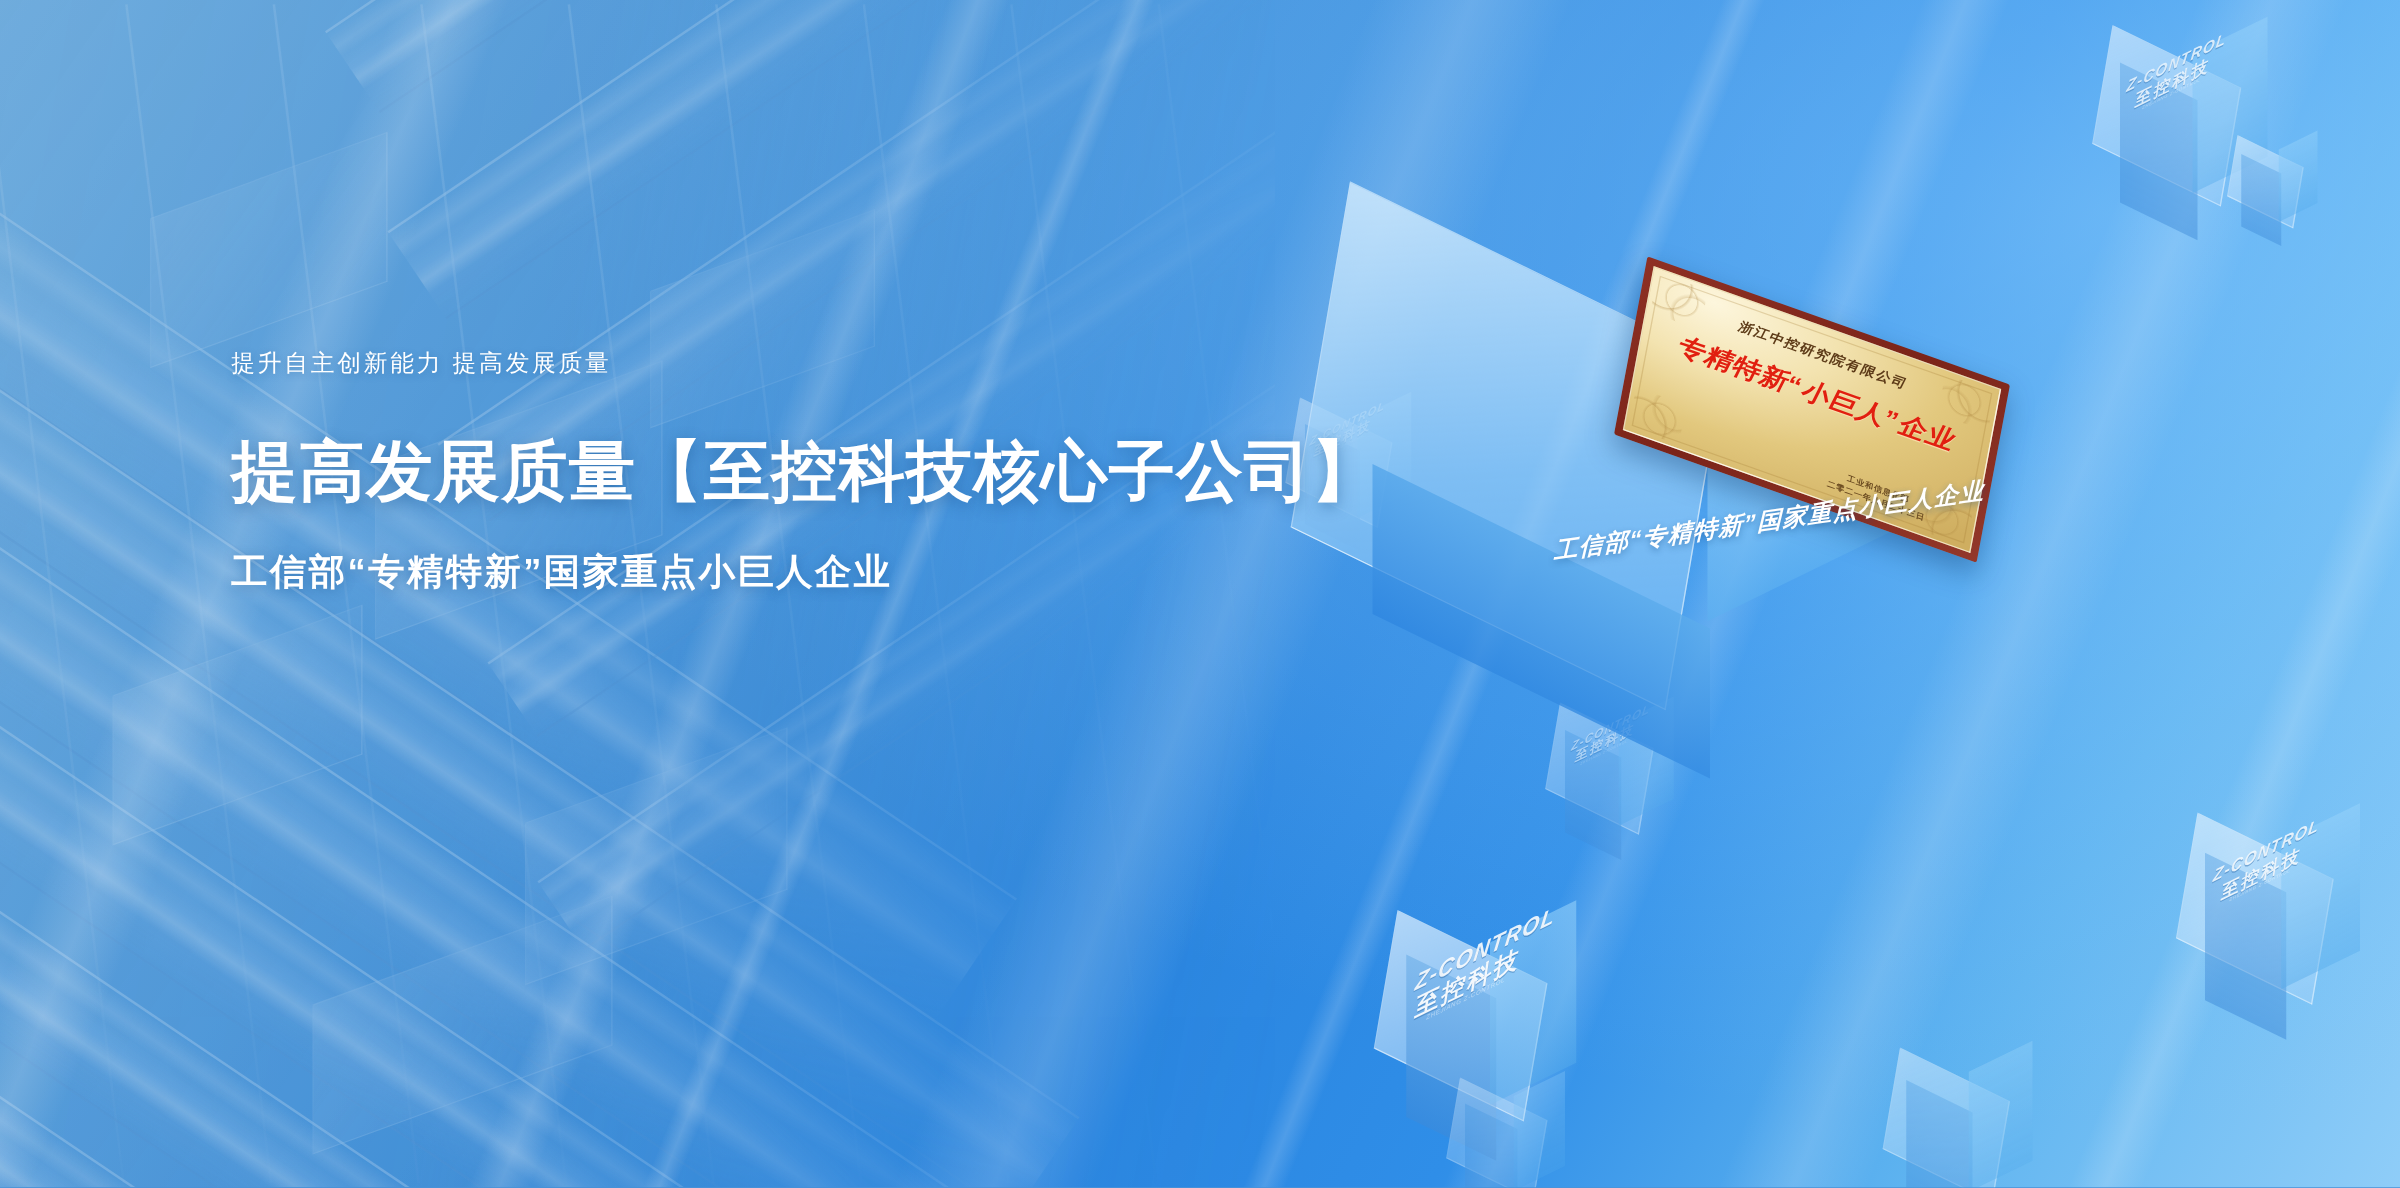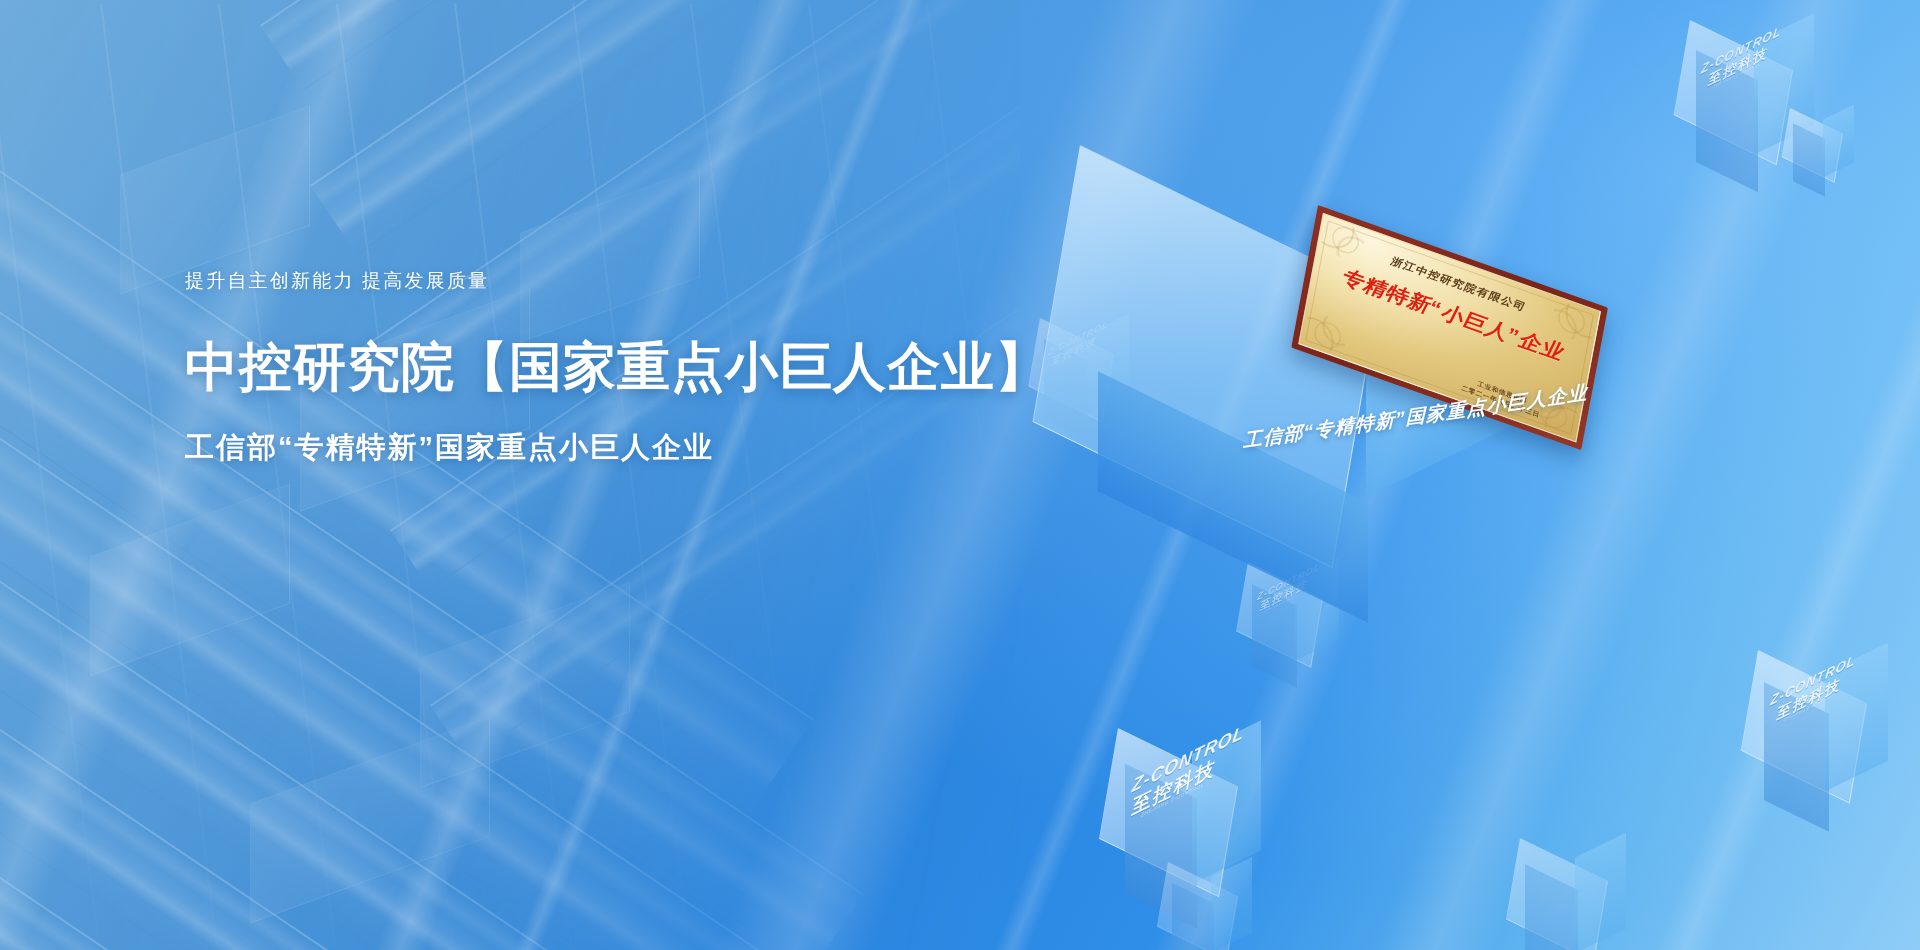--- a/index.html
+++ b/index.html
@@ -182,21 +182,21 @@
 
   .ped-caption {
     position:absolute; left:1243px; top:404px;
     font-size:19px; font-weight:bold; font-style:italic;
     color:#ffffff; letter-spacing:1.2px; white-space:nowrap;
     transform:skewY(-8deg);
     text-shadow:0 2px 5px rgba(25,80,140,.45);
   }
 
   
-  .copy { position:absolute; left:185px; top:268px; }
+  .copy { position:absolute; left:185px; top:278px; }
   .tagline {
     font-size:19px; color:#ffffff; letter-spacing:2.2px;
     font-weight:400; text-shadow:0 1px 6px rgba(30,90,150,.40);
   }
   .headline {
     margin-top:38px;
     font-size:53px; font-weight:bold; color:#ffffff;
     letter-spacing:1px; white-space:nowrap;
     text-shadow:0 3px 12px rgba(20,75,135,.45);
   }
@@ -364,17 +364,17 @@
         <div>工业和信息化部</div>
         <div>二零二一年八月二十三日</div>
       </div>
     </div>
   </div>
 
   <div class="ped-caption">工信部“专精特新”国家重点小巨人企业</div>
 
   <div class="copy">
     <div class="tagline">提升自主创新能力  提高发展质量</div>
-    <div class="headline">中控研究院【国家重点小巨人企业】</div>
+    <div class="headline">提高发展质量【至控科技核心子公司】</div>
     <div class="subline">工信部“专精特新”国家重点小巨人企业</div>
   </div>
 
 </div>
 
 </body></html>

